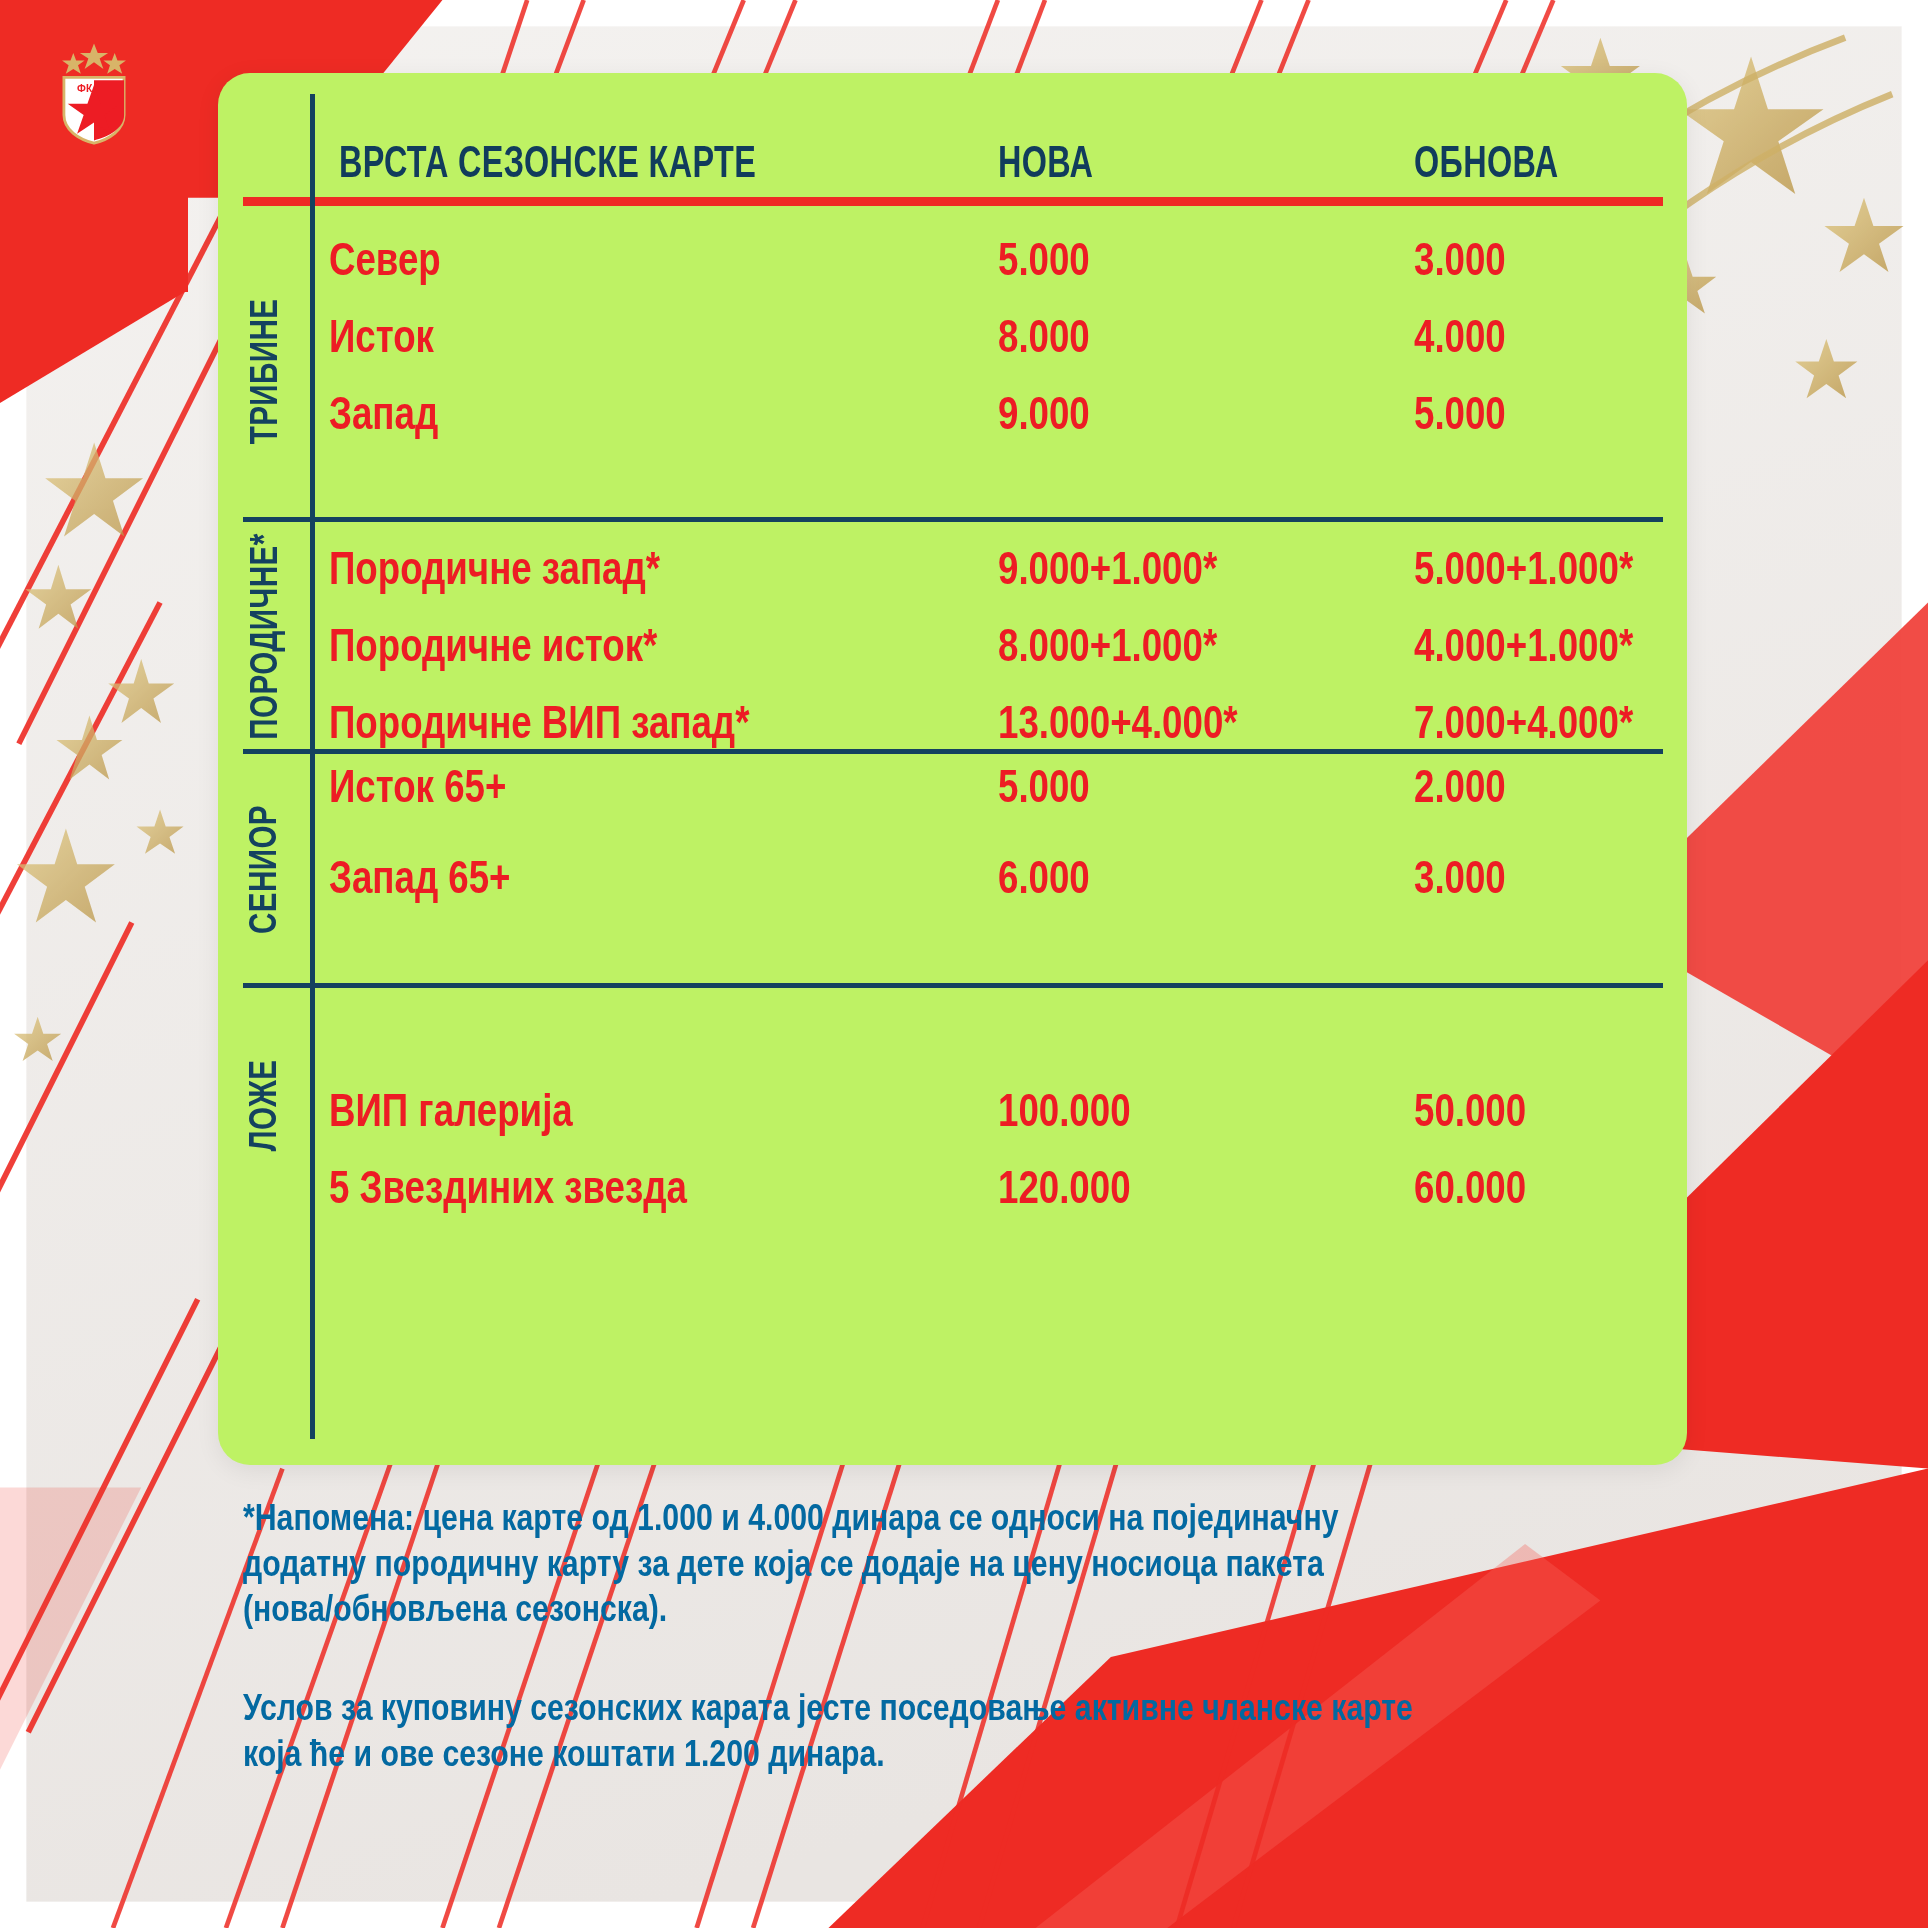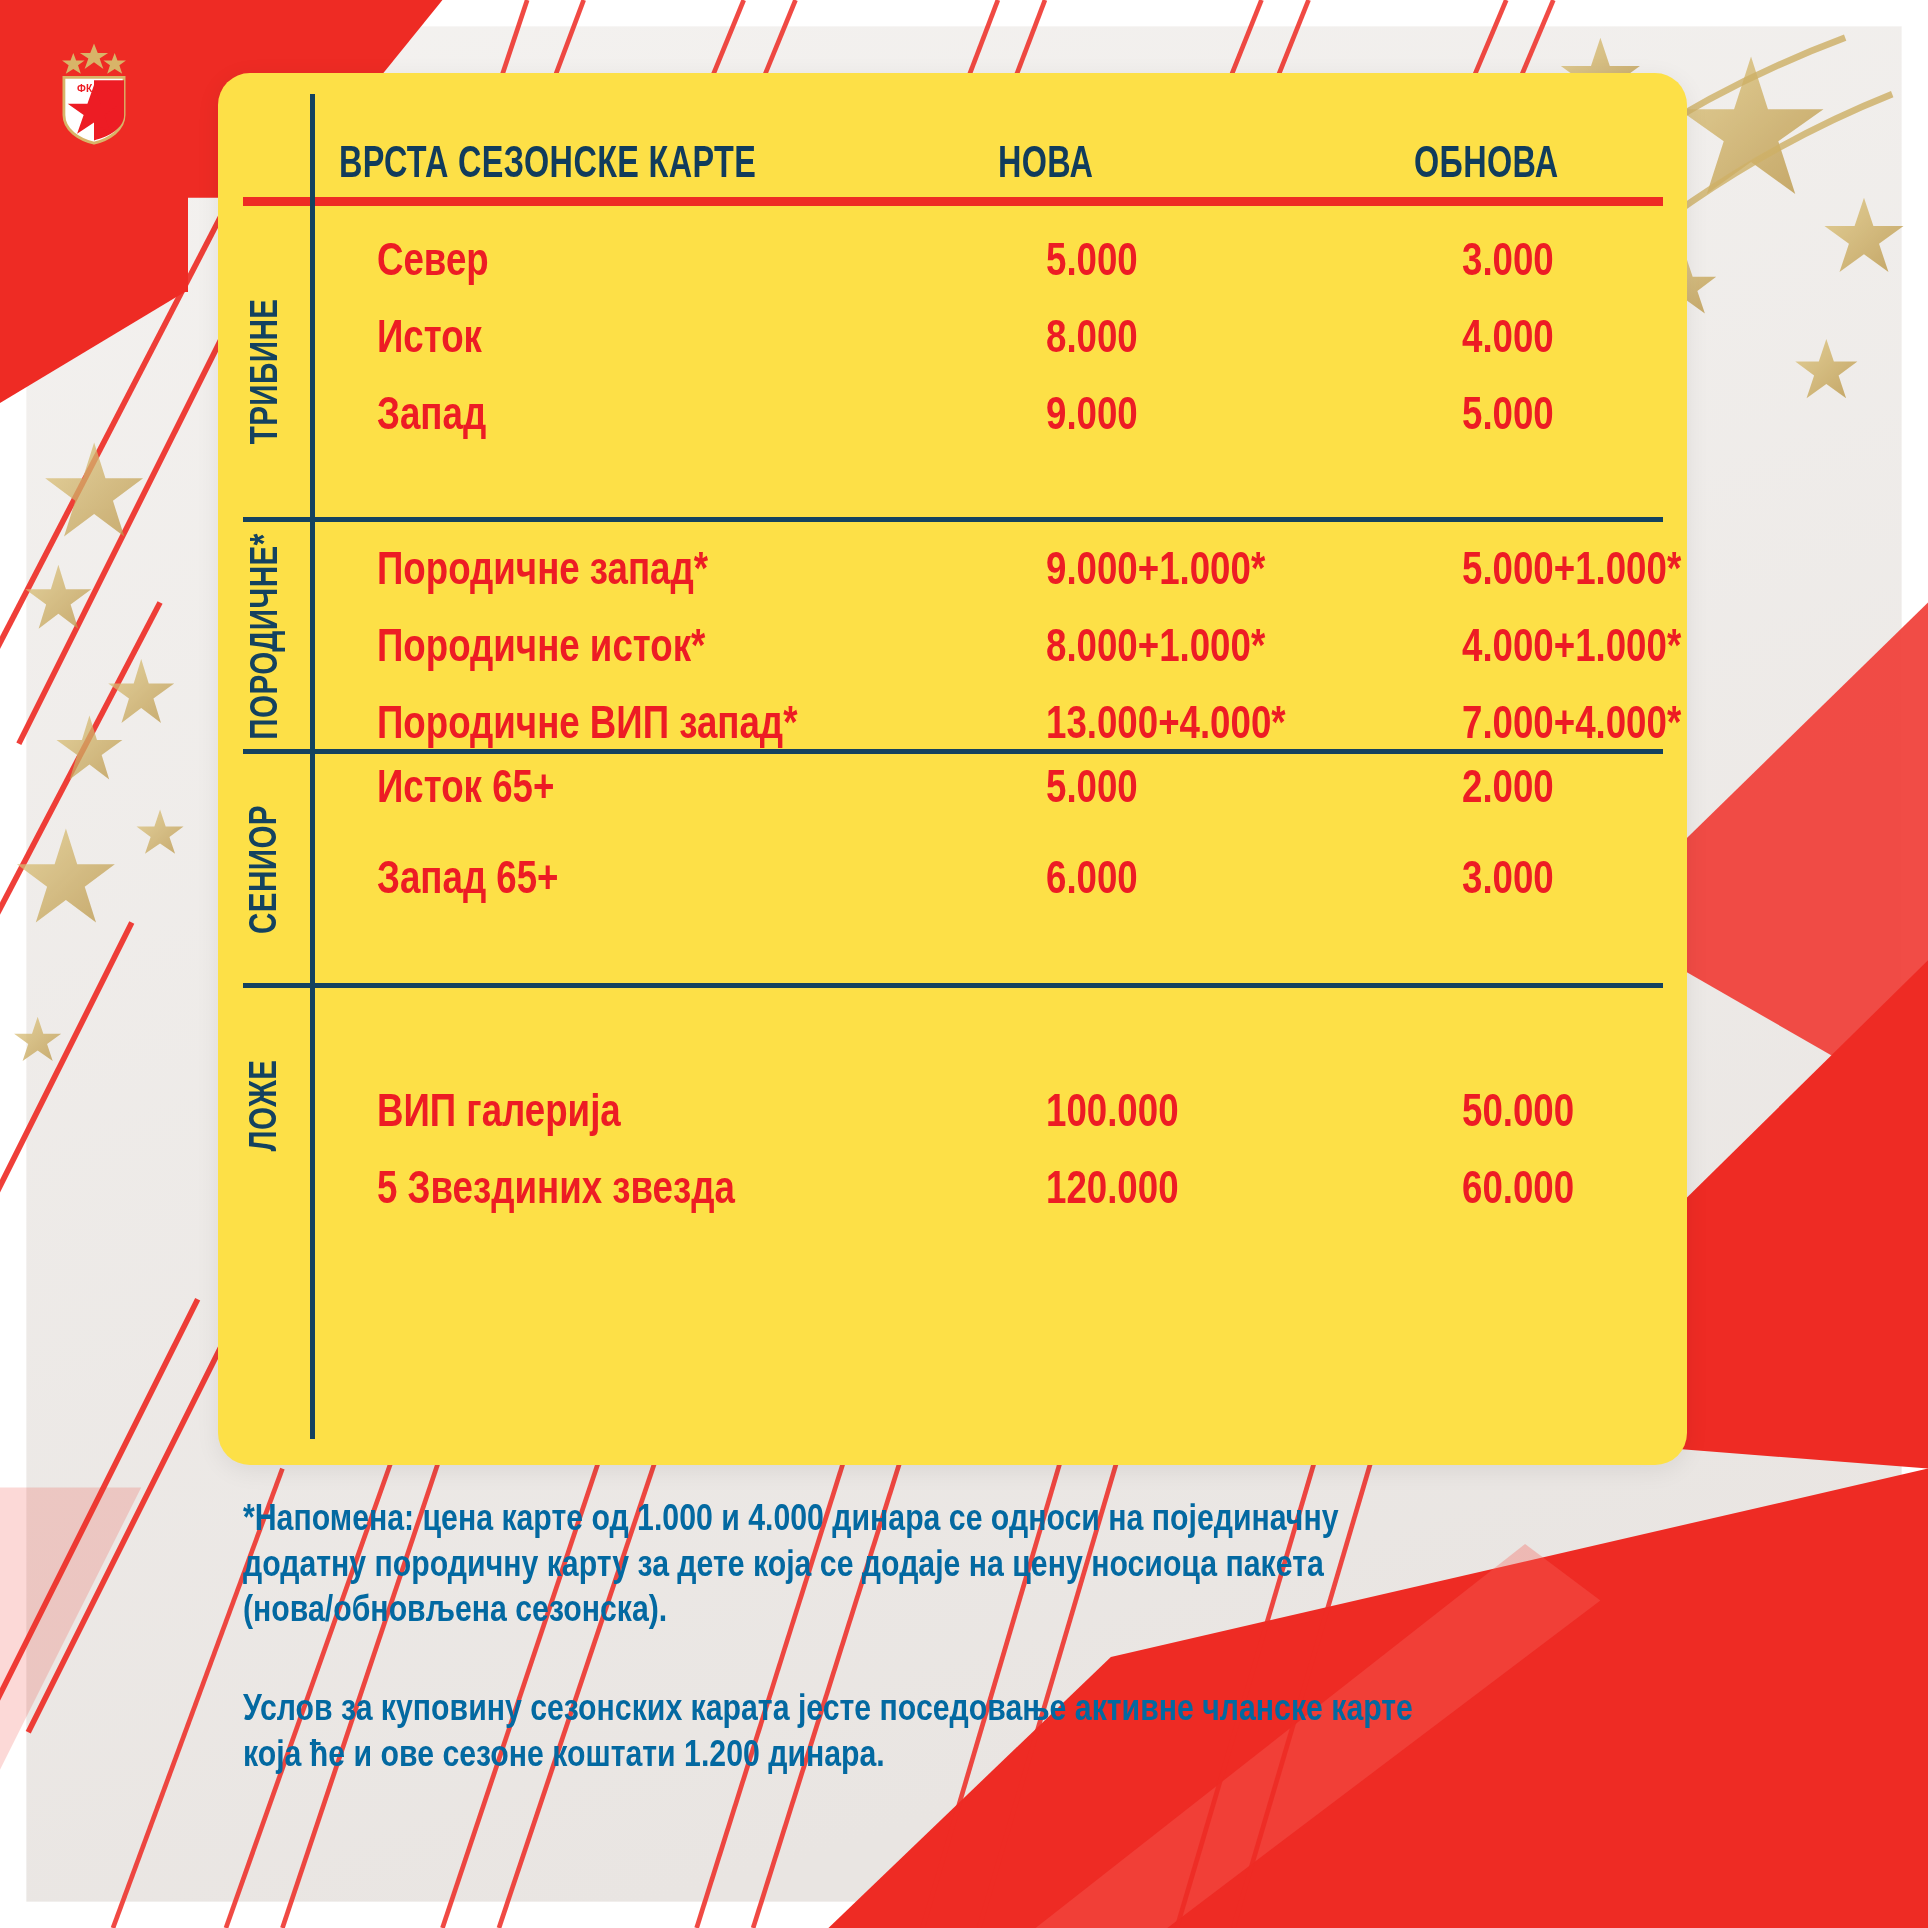--- a/index.html
+++ b/index.html
@@ -26,21 +26,21 @@
   .logo-red::after{
     content:""; position:absolute; left:0; bottom:-111px; width:188px; height:113px;
     background:#ee2b24;
     clip-path:polygon(0 0, 100% 0, 0 100%);
   }
   .crest{ position:absolute; left:47px; top:36px; width:94px; height:111px; z-index:5;}
 
   
   .card{
     position:absolute; left:218px; top:73px; width:1469px; height:1392px;
-    background:#fde047; border-radius:32px; z-index:3;
+    background:#bef264; border-radius:32px; z-index:3;
     box-shadow:0 5.6px 24.5px rgba(0,0,0,0.07);
   }
 
   
   .tbl{ position:absolute; left:0; top:0; width:100%; height:100%; }
 
   .thead{
     position:absolute; left:0; top:24.5px; height:98px; width:100%;
   }
   .th{
@@ -76,21 +76,21 @@
     letter-spacing:0.5px;
     display:flex; align-items:center; justify-content:center;
   }
   .gl span{
     transform:rotate(-90deg) scaleX(0.78);
     white-space:nowrap;
     display:block;
   }
 
   
-  .row{ position:absolute; left:0; width:100%; height:77px;margin-left:48px; }
+  .row{ position:absolute; left:0; width:100%; height:77px; }
   .cell{
     position:absolute; top:0;
     color:#ed1c24; font-weight:700; font-size:47px;
     transform:scaleX(0.78); transform-origin:left center;
     white-space:nowrap;
     line-height:77px;
   }
   .c-name{ left:111px; }
   .c-new{ left:780px; }
   .c-ren{ left:1196px; }

